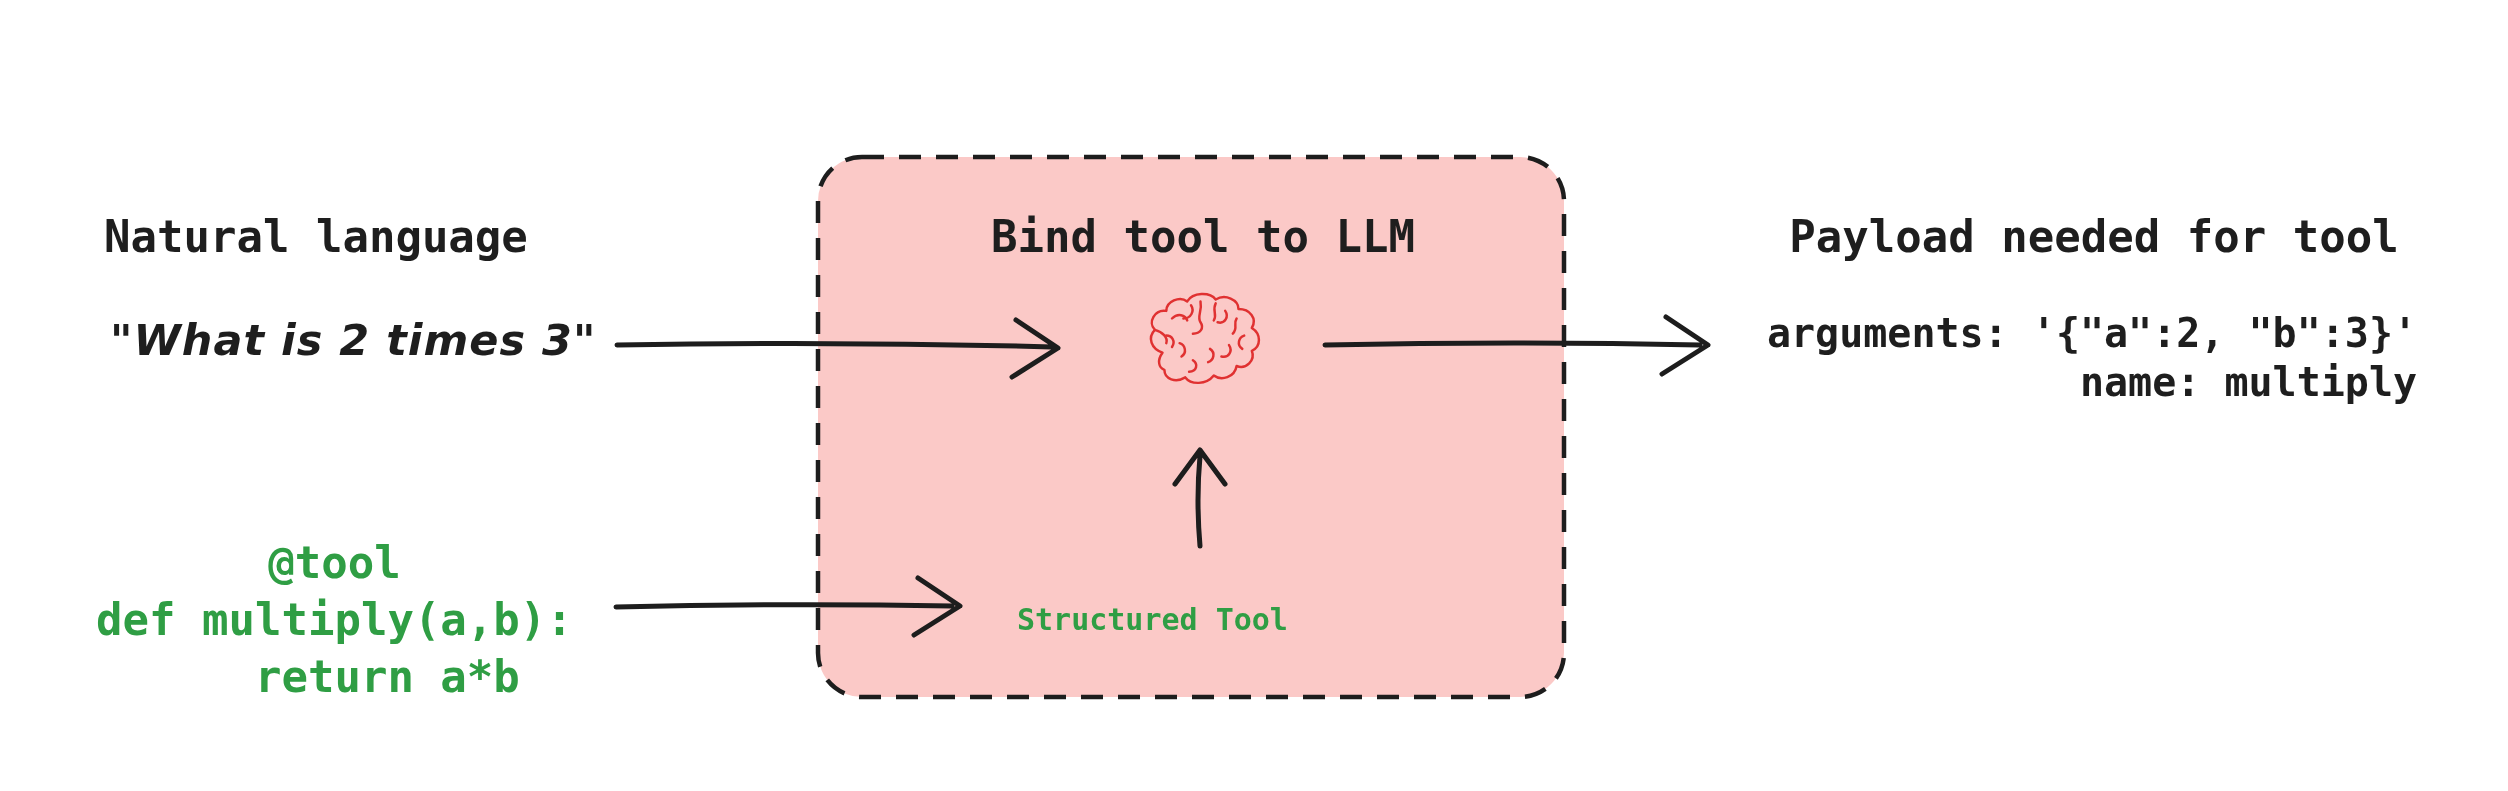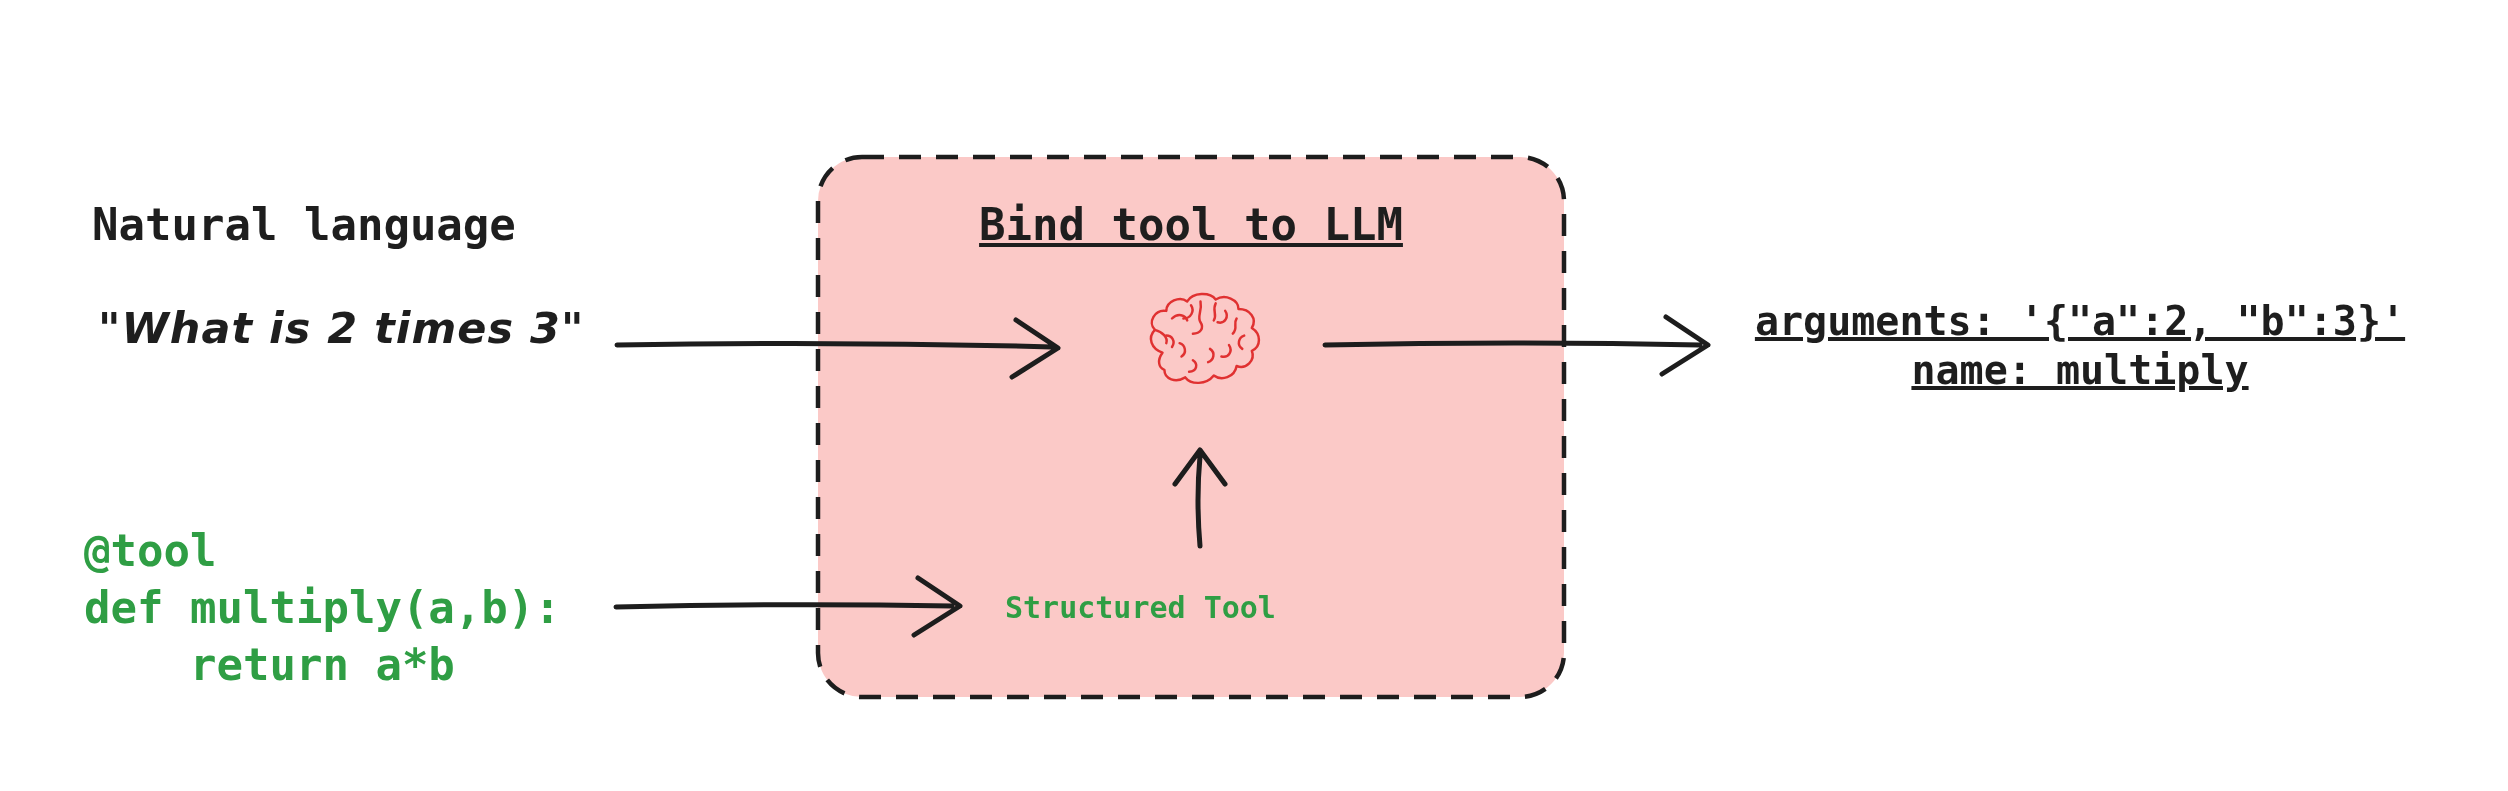--- a/index.html
+++ b/index.html
@@ -25,55 +25,56 @@
     stroke-linecap:round;
     stroke-linejoin:round;
   }
   .brain{
     stroke:var(--red,#e03131);
     stroke-width:2.6;
     fill:none;
     stroke-linecap:round;
     stroke-linejoin:round;
   }
-  .txt{position:absolute;margin:0;white-space:pre;}
+  .txt{position:absolute;margin:12px;white-space:pre;}
   .h{
     font-size:44px;
     line-height:50px;
     font-weight:600;
     color:var(--text,#1e1e1e);
   }
   .hand{
     font-family:"DejaVu Sans", sans-serif;
     font-style:italic;
     font-weight:600;
     font-size:43px;
     line-height:50px;
     letter-spacing:1px;
     color:var(--text,#1e1e1e);
   }
   .code{
     font-size:44px;
     line-height:57px;
     font-weight:600;
     color:var(--green,#2f9e44);
+    text-align:center;
   }
   .green-label{
     font-size:30px;
     line-height:50px;
     font-weight:600;
     color:var(--green,#2f9e44);
   }
   .payload{
     font-size:40px;
     line-height:49px;
     font-weight:600;
     color:var(--text,#1e1e1e);
   }
-  .center{transform:translateX(-50%);text-align:center;text-decoration:underline;}
+  .center{transform:translateX(-50%);text-align:right;}
 </style>
 </head>
 <body>
 
 <div class="canvas">
 
   <svg class="overlay" viewBox="0 0 2508 791" xmlns="http://www.w3.org/2000/svg">
 
     <rect class="frame" x="818" y="157" width="746" height="540" rx="44" ry="44"></rect>
 
@@ -108,17 +109,18 @@
   <div class="txt hand" style="left:98px;top:303px">"What is 2 times 3"</div>
 
   <pre class="txt code" style="left:84px;top:522px">@tool
 def multiply(a,b):
     return a*b</pre>
 
   <div class="txt h center" style="left:1191px;top:200px">Bind tool to LLM</div>
 
   <div class="txt green-label" style="left:1005px;top:583px">Structured Tool</div>
 
+  <div class="txt h center" style="left:2082px;top:200px">Payload needed for tool</div>
 
   <pre class="txt payload center" style="left:2080px;top:297px">arguments: '{"a":2, "b":3}'
 name: multiply</pre>
 
 </div>
 
 </body></html>

